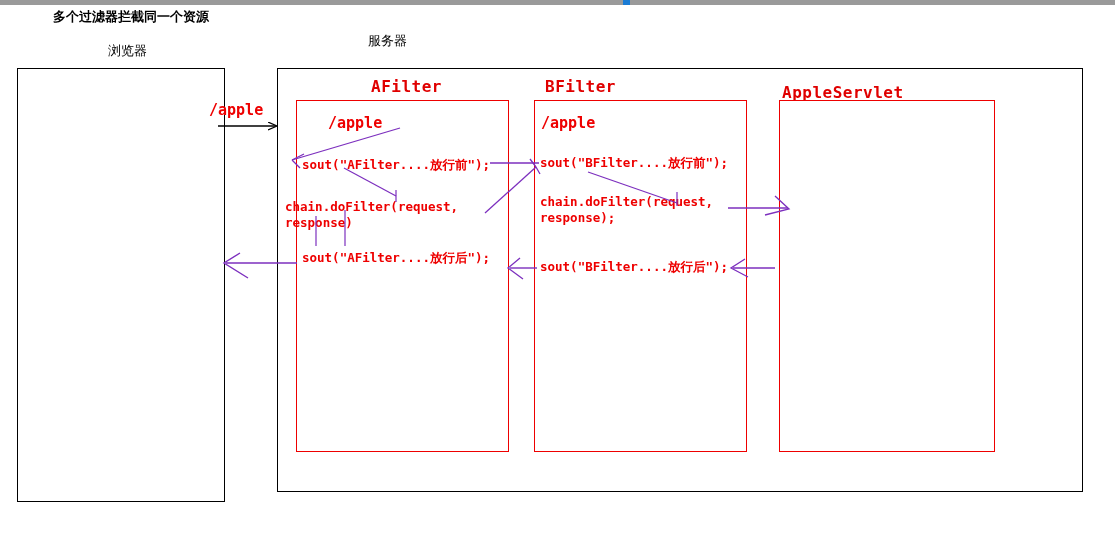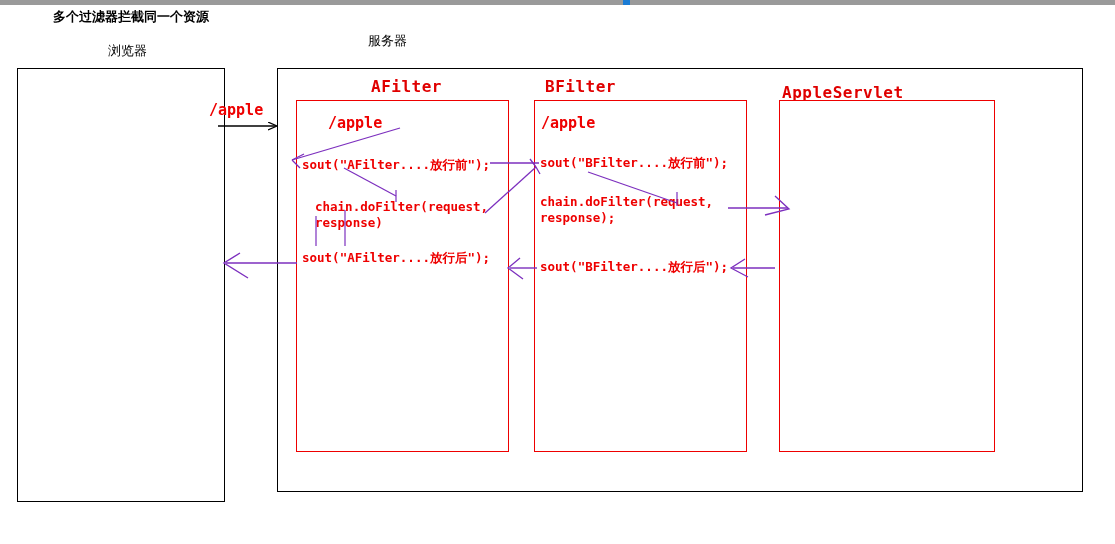--- a/index.html
+++ b/index.html
@@ -117,21 +117,21 @@
   <div class="hdr-black" style="left:368px; top:32px;">服务器</div>
 
   <div class="box-black" style="left:17px; top:68px; width:208px; height:434px;"></div>
 
   <div class="box-black" style="left:277px; top:68px; width:806px; height:424px;"></div>
 
   <div class="hdr-red" style="left:371px; top:77px;">AFilter</div>
   <div class="box-red" style="left:296px; top:100px; width:213px; height:352px;"></div>
   <div class="label-red" style="left:328px; top:114px;">/apple</div>
   <div class="code" style="left:302px; top:157px;">sout("AFilter....放行前");</div>
-  <div class="code wrap" style="left:315px; top:199px;">chain.doFilter(request, response)</div>
+  <div class="code wrap" style="left:285px; top:199px;">chain.doFilter(request, response)</div>
   <div class="code" style="left:302px; top:250px;">sout("AFilter....放行后");</div>
 
   <div class="hdr-red" style="left:545px; top:77px;">BFilter</div>
   <div class="box-red" style="left:534px; top:100px; width:213px; height:352px;"></div>
   <div class="label-red" style="left:541px; top:114px;">/apple</div>
   <div class="code" style="left:540px; top:155px;">sout("BFilter....放行前");</div>
   <div class="code wrap" style="left:540px; top:194px;">chain.doFilter(request, response);</div>
   <div class="code" style="left:540px; top:259px;">sout("BFilter....放行后");</div>
 
   <div class="hdr-red" style="left:782px; top:83px;">AppleServlet</div>

